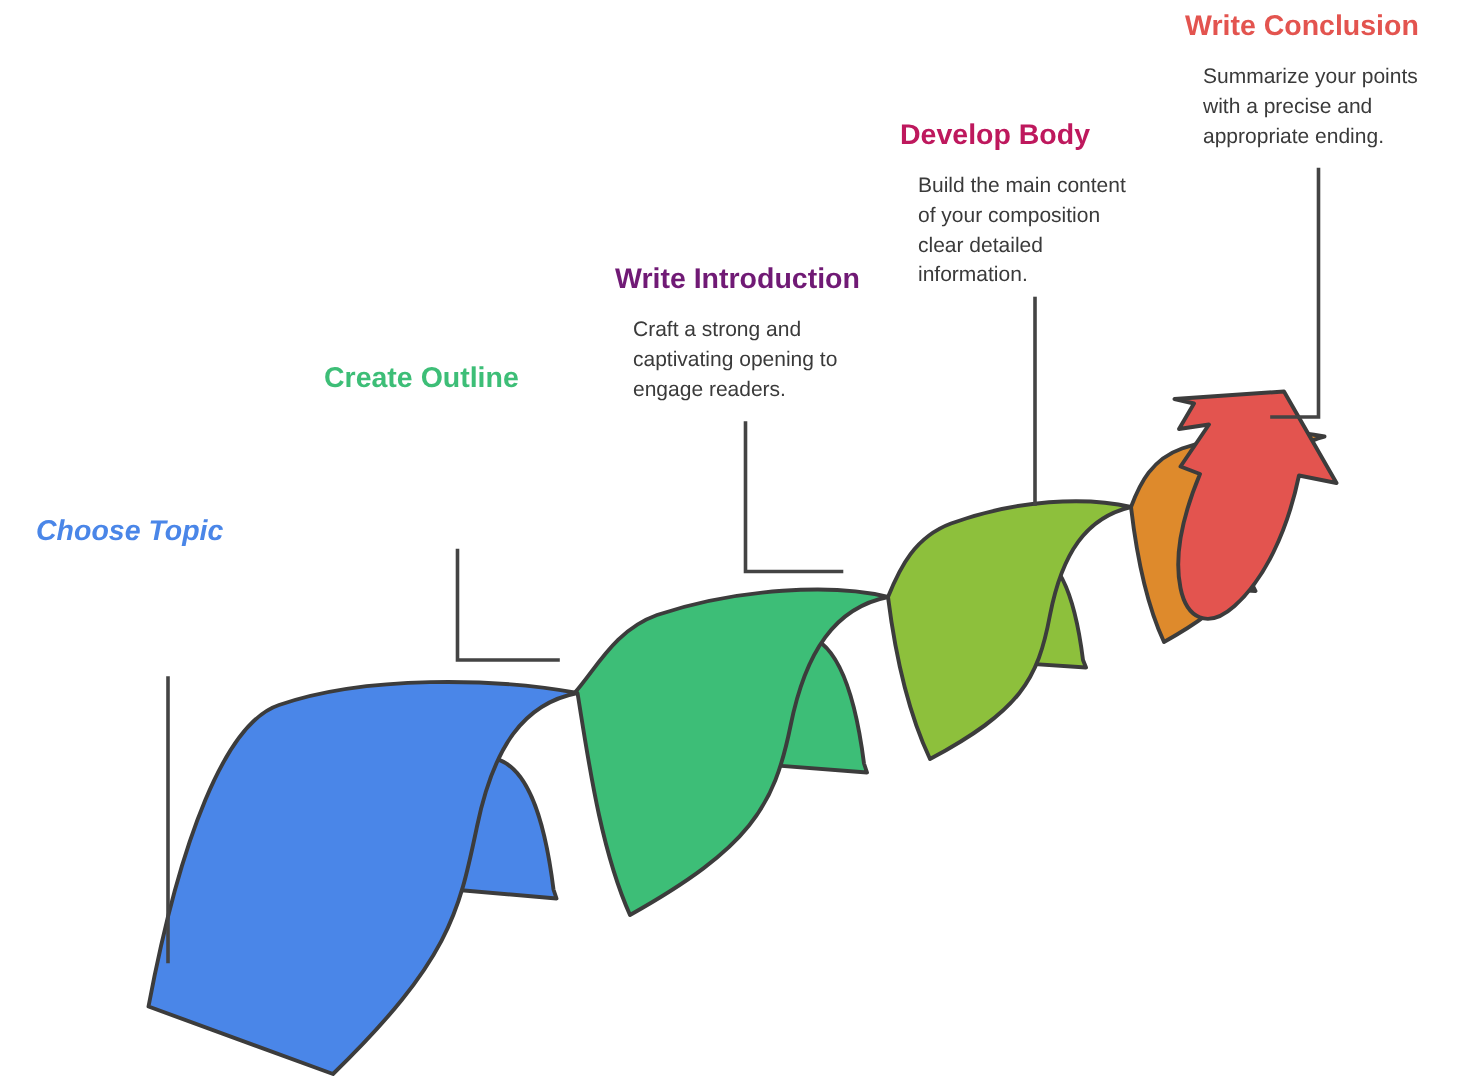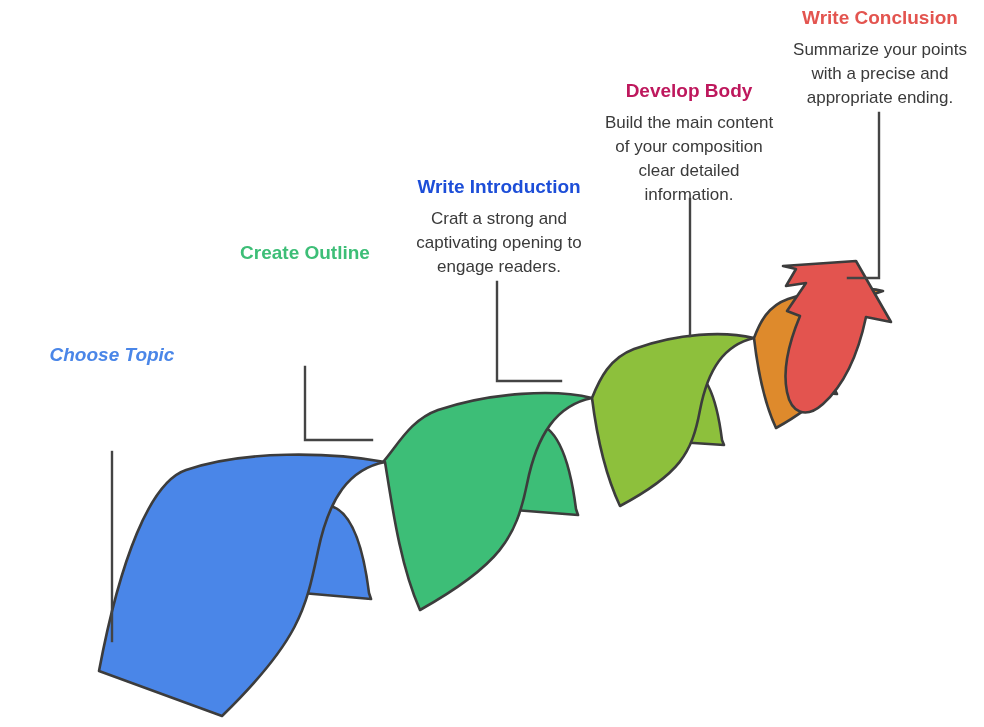--- a/index.html
+++ b/index.html
@@ -23,34 +23,34 @@
   }
   #ribbon-svg {
     position: absolute;
     left: 0;
     top: 0;
     width: 984px;
     height: 727px;
   }
   .step-block {
     position: absolute;
-    text-align: center;
+    text-align: left;
   }
   .step-title {
     font-size: 19px;
     font-weight: bold;
     line-height: 1.15;
     margin: 0 0 9px 0;
     white-space: nowrap;
   }
   .step-desc {
-    font-size: 17px;
+    font-size: 14px;
     line-height: 1.42;
     color: #3a3a3a;
-    margin: 0;
+    margin: 12px;
   }
   
   #block-0 { left: 24px;  top: 344px; width: 176px; font-style: italic; }
   #block-1 { left: 216px; top: 242px; width: 178px; }
   #block-2 { left: 410px; top: 176px; width: 178px; }
   #block-3 { left: 600px; top: 80px;  width: 178px; }
   #block-4 { left: 790px; top: 7px;   width: 180px; }
 </style>
 </head>
 <body style="background: rgb(255, 255, 255);">
@@ -117,21 +117,21 @@
 
   <div class="step-block" id="block-0">
     <div class="step-title" style="color:#4a86e8">Choose Topic</div>
   </div>
 
   <div class="step-block" id="block-1">
     <div class="step-title" style="color:#3dbe77">Create Outline</div>
   </div>
 
   <div class="step-block" id="block-2">
-    <div class="step-title" style="color:#1d4ed8">Write Introduction</div>
+    <div class="step-title" style="color:#701a75">Write Introduction</div>
     <div class="step-desc">Craft a strong and captivating opening to engage readers.</div>
   </div>
 
   <div class="step-block" id="block-3">
     <div class="step-title" style="color:#be185d">Develop Body</div>
     <div class="step-desc">Build the main content of your composition clear detailed information.</div>
   </div>
 
   <div class="step-block" id="block-4">
     <div class="step-title" style="color:#e3544f">Write Conclusion</div>

